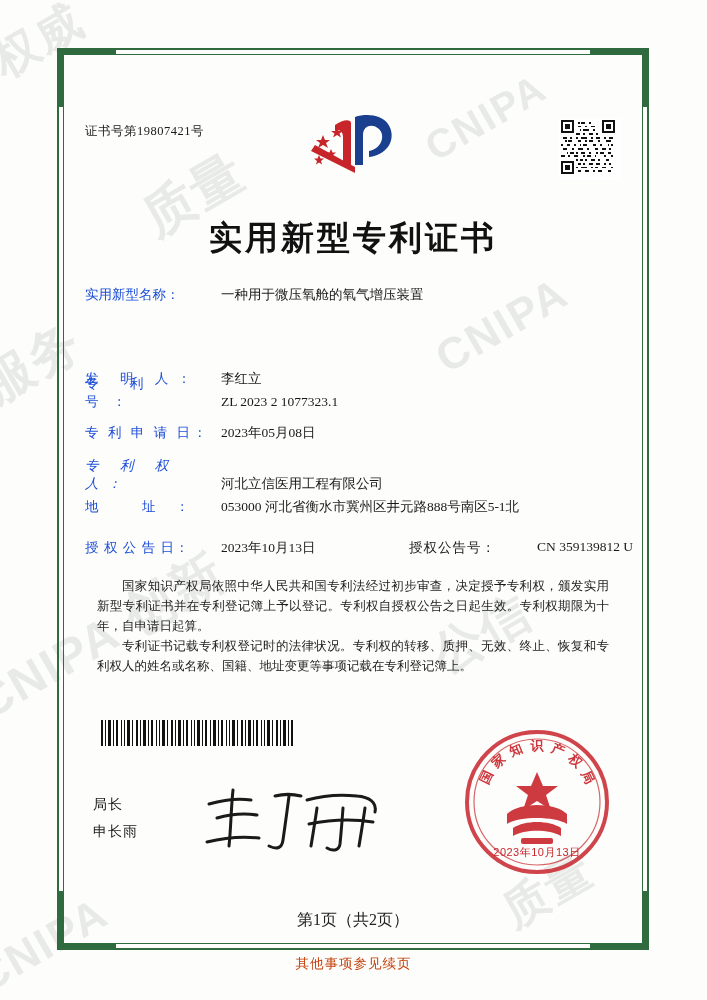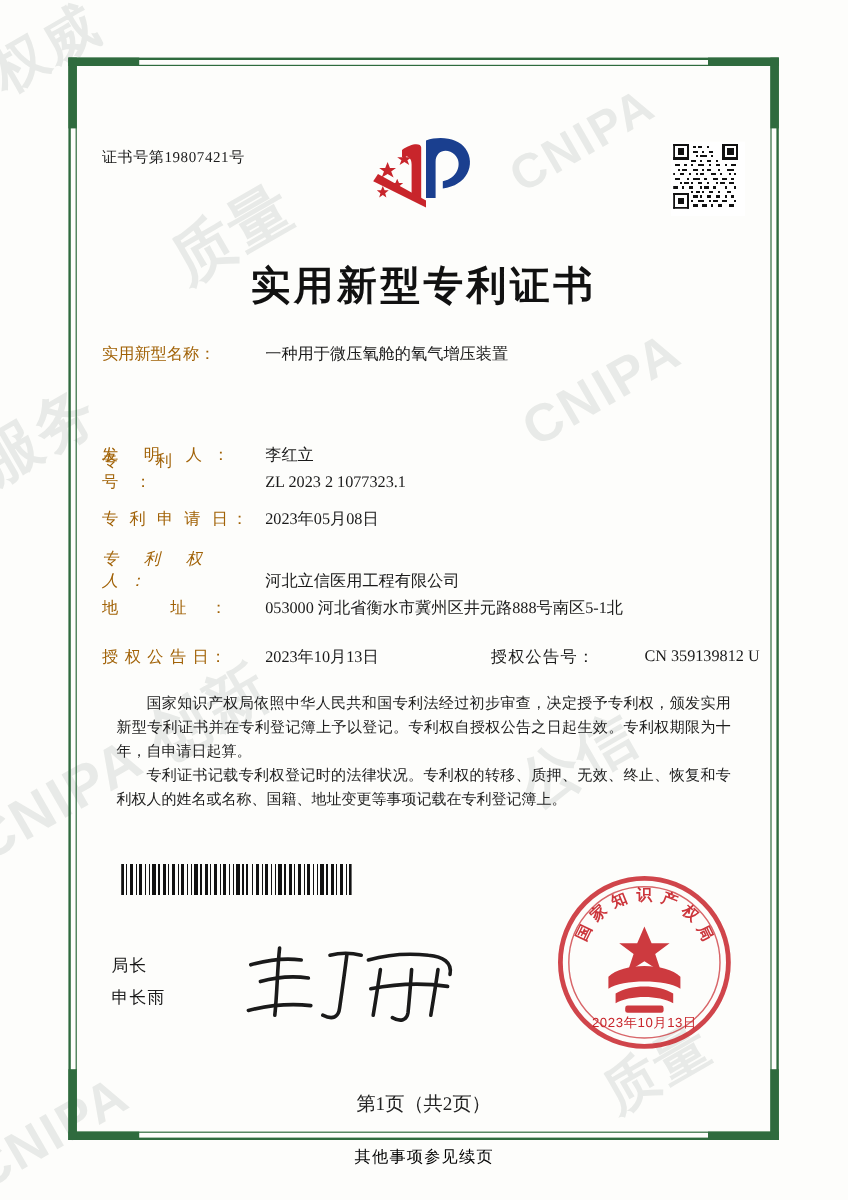--- a/index.html
+++ b/index.html
@@ -123,21 +123,21 @@
   .field {
     position: absolute;
     left: 28px;
     right: 28px;
     font-size: 13.5px;
     line-height: 18px;
     color: #1a1a1a;
   }
   .field .lbl {
     display: inline-block;
-    color: #a16207;
+    color: #1d4ed8;
   }
   .field .val {
     display: inline-block;
     margin-left: 4px;
   }
 
   
   .lbl.w-title { width: 132px; }
   .lbl.w-inv   { width: 132px; letter-spacing: 9px; margin-top: 36px; }
   .lbl.w-pat   { width: 132px; letter-spacing: 14px; }
@@ -241,21 +241,21 @@
   }
 
   #footer-note {
     position: absolute;
     left: 0;
     right: 0;
     top: 955px;
     text-align: center;
     font-size: 13.5px;
     letter-spacing: 1px;
-    color: #000000;
+    color: #c2410c;
     z-index: 4;
   }
 </style>
 </head>
 <body>
 
 <div id="page">
 
   <div class="wm-layer">
     <div class="wm" style="left:-10px; top:10px; font-size:46px;">权威</div>

